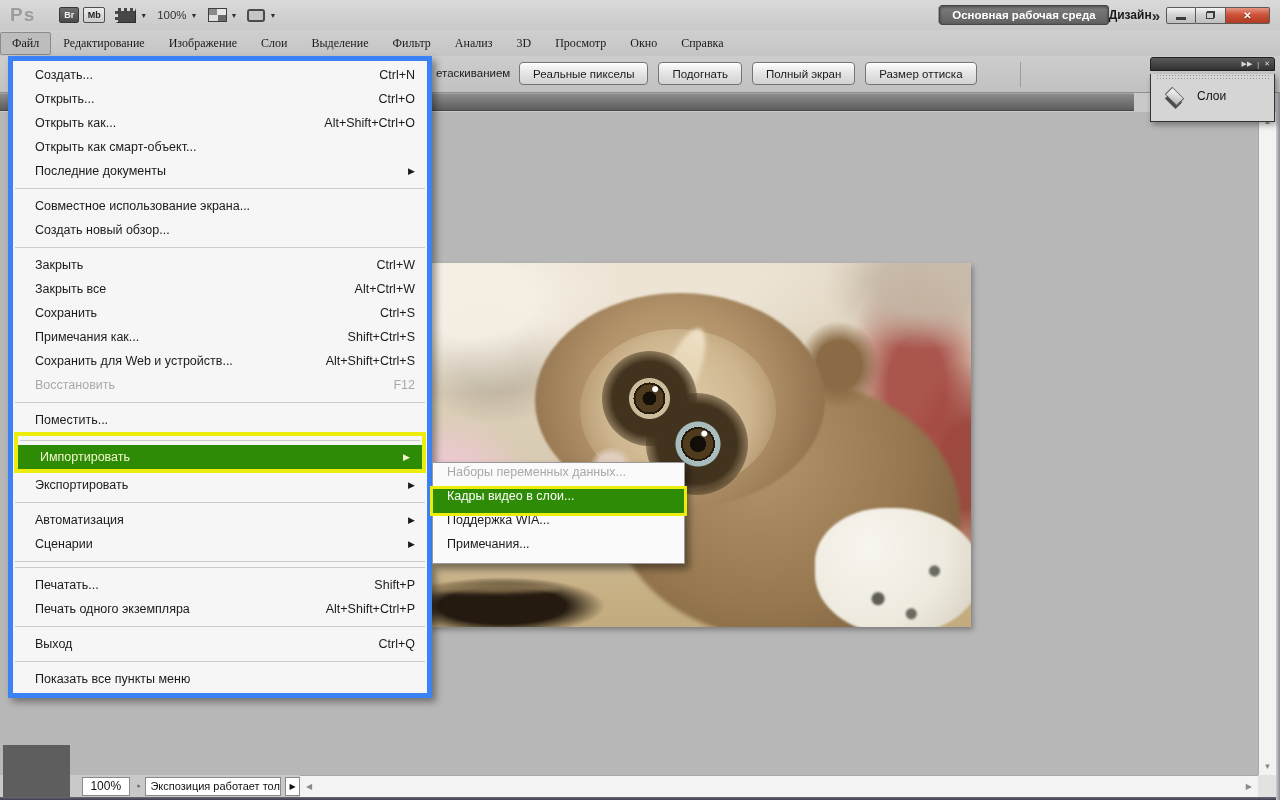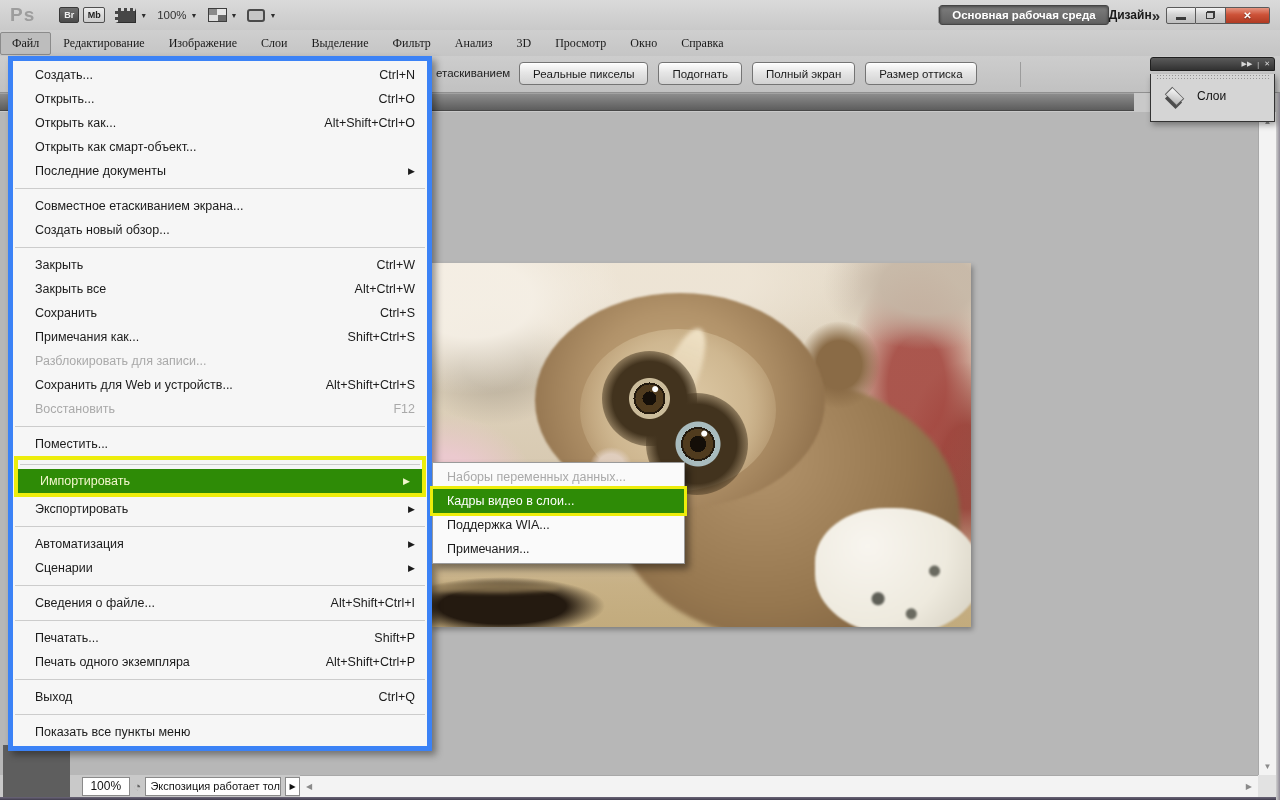--- a/index.html
+++ b/index.html
@@ -129,21 +129,21 @@
   .sep { height:1px; background:#ccc; margin:5px 2px; }
   .annot { border:4px solid #eded0b; margin:0 1px; }
   .annot .sep { margin:4px 2px; }
   .mi.hl { background:#2e8b06; color:#f3f7cd; }
   .mi.hl .arrow { color:#f3f7cd; }
 
   
   .import-submenu { position:absolute; left:432px; top:462px; width:253px; z-index:11;
                     background:#fafafa; border:1px solid #9a9a9a; padding:2px 0;
                     box-shadow:4px 5px 7px rgba(0,0,0,.42); }
-  .smi { height:24px; display:flex; align-items:center; padding:0 14px; font-size:12.5px; color:#1b1b1b; }
+  .smi { height:24px; display:flex; align-items:flex-start; padding:0 14px; font-size:12.5px; color:#1b1b1b; }
   .smi.disabled { color:#a9a9a9; }
   .smi.hl { position:relative; z-index:2; background:#2e8b06; color:#fff;
             outline:3px solid #eded0b; }
 
   
   .photo { position:absolute; left:430px; top:263px; width:541px; height:364px; overflow:hidden;
            background:linear-gradient(180deg,#e6dccb 0%,#d8cab2 55%,#cdb996 80%,#c9b590 100%);
            box-shadow:2px 3px 5px rgba(0,0,0,.3); }
   .art { position:absolute; }
   .ph-bg { inset:0; background:
@@ -337,44 +337,41 @@
       </div>
     <div class="mi">
         <span class="lbl">Открыть как смарт-объект...</span>
       </div>
     <div class="mi">
         <span class="lbl">Последние документы</span>
         <span class="arrow">▶</span>
       </div>
     <div class="sep"></div>
     <div class="mi">
-        <span class="lbl">Совместное етаскиванием экрана...</span>
+        <span class="lbl">Совместное использование экрана...</span>
       </div>
     <div class="mi">
         <span class="lbl">Создать новый обзор...</span>
       </div>
     <div class="sep"></div>
     <div class="mi">
         <span class="lbl">Закрыть</span>
         <span class="sc">Ctrl+W</span>
       </div>
     <div class="mi">
         <span class="lbl">Закрыть все</span>
         <span class="sc">Alt+Ctrl+W</span>
       </div>
     <div class="mi">
         <span class="lbl">Сохранить</span>
         <span class="sc">Ctrl+S</span>
       </div>
     <div class="mi">
         <span class="lbl">Примечания как...</span>
         <span class="sc">Shift+Ctrl+S</span>
-      </div>
-    <div class="mi disabled">
-        <span class="lbl">Разблокировать для записи...</span>
       </div>
     <div class="mi">
         <span class="lbl">Сохранить для Web и устройств...</span>
         <span class="sc">Alt+Shift+Ctrl+S</span>
       </div>
     <div class="mi disabled">
         <span class="lbl">Восстановить</span>
         <span class="sc">F12</span>
       </div>
     <div class="sep"></div>
@@ -395,24 +392,20 @@
     <div class="sep"></div>
     <div class="mi">
         <span class="lbl">Автоматизация</span>
         <span class="arrow">▶</span>
       </div>
     <div class="mi">
         <span class="lbl">Сценарии</span>
         <span class="arrow">▶</span>
       </div>
     <div class="sep"></div>
-    <div class="mi">
-        <span class="lbl">Сведения о файле...</span>
-        <span class="sc">Alt+Shift+Ctrl+I</span>
-      </div>
     <div class="sep"></div>
     <div class="mi">
         <span class="lbl">Печатать...</span>
         <span class="sc">Shift+P</span>
       </div>
     <div class="mi">
         <span class="lbl">Печать одного экземпляра</span>
         <span class="sc">Alt+Shift+Ctrl+P</span>
       </div>
     <div class="sep"></div>

